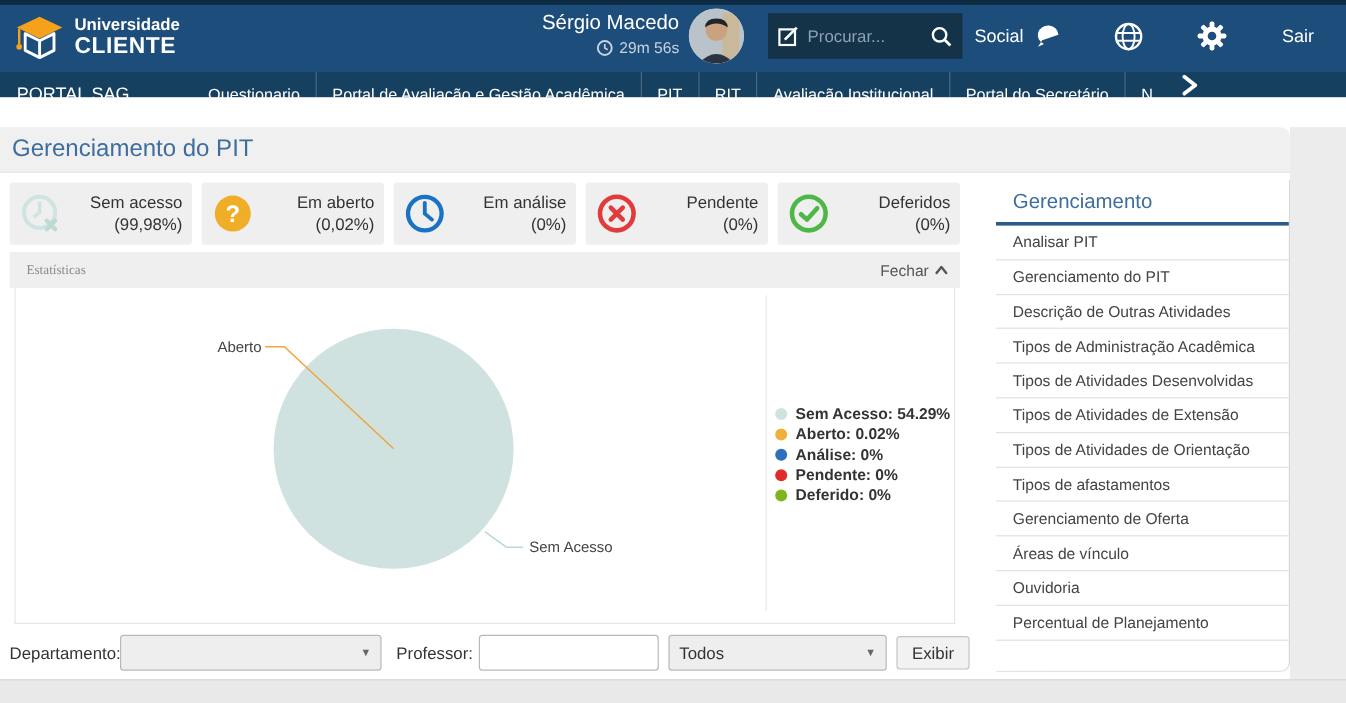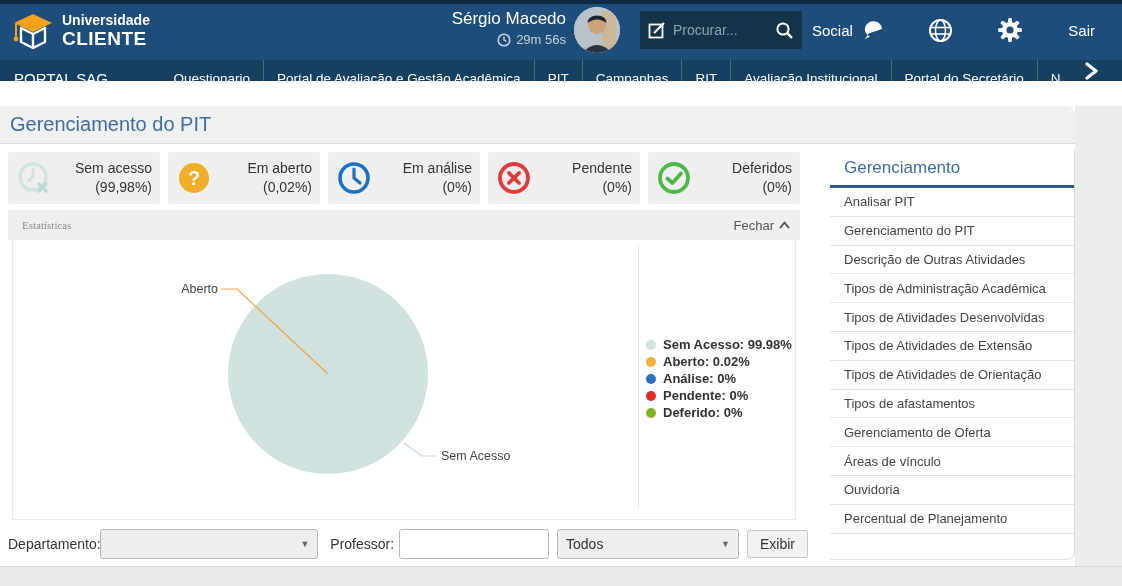--- a/index.html
+++ b/index.html
@@ -150,21 +150,20 @@
       </div>
     </div>
   </div>
 
   <div class="nav">
     <div class="nav-brand">PORTAL SAG...</div>
     <div class="nav-menu">
       <div class="nav-item">Questionario</div>
       <div class="nav-item">Portal de Avaliação e Gestão Acadêmica</div>
       <div class="nav-item">PIT</div>
-      <div class="nav-item">Campanhas</div>
       <div class="nav-item">RIT</div>
       <div class="nav-item">Avaliação Institucional</div>
       <div class="nav-item">Portal do Secretário</div>
       <div class="nav-item">N</div>
     </div>
     <div class="nav-chevron">
       <svg width="15" height="18" viewBox="0 0 15 18">
         <polyline points="3,2 12,9 3,16" fill="none" stroke="#fff" stroke-width="3.2" stroke-linecap="round" stroke-linejoin="round"></polyline>
       </svg>
     </div>
@@ -260,21 +259,21 @@
         <circle cx="315" cy="134" r="100" fill="#cfe2df"></circle>
         <polyline points="208,49 224,49 315,134" fill="none" stroke="#f2a33c" stroke-width="1.2"></polyline>
         <text x="205" y="53" text-anchor="end" font-size="12.5" fill="#444" font-family="Liberation Sans, sans-serif">Aberto</text>
         <polyline points="391,203 409,216 423,216" fill="none" stroke="#bcd8d3" stroke-width="1.2"></polyline>
         <text x="428" y="220" text-anchor="start" font-size="12.5" fill="#444" font-family="Liberation Sans, sans-serif">Sem Acesso</text>
       </svg>
       <div class="legend-divider"></div>
       <div class="legend">
         <div class="legend-row">
           <span class="dot" style="background:#cfe2df"></span>
-          <span>Sem Acesso: 99.98%</span>
+          <span>Sem Acesso: 54.29%</span>
         </div>
         <div class="legend-row">
           <span class="dot" style="background:#f0b13c"></span>
           <span>Aberto: 0.02%</span>
         </div>
         <div class="legend-row">
           <span class="dot" style="background:#2f6fbf"></span>
           <span>Análise: 0%</span>
         </div>
         <div class="legend-row">

